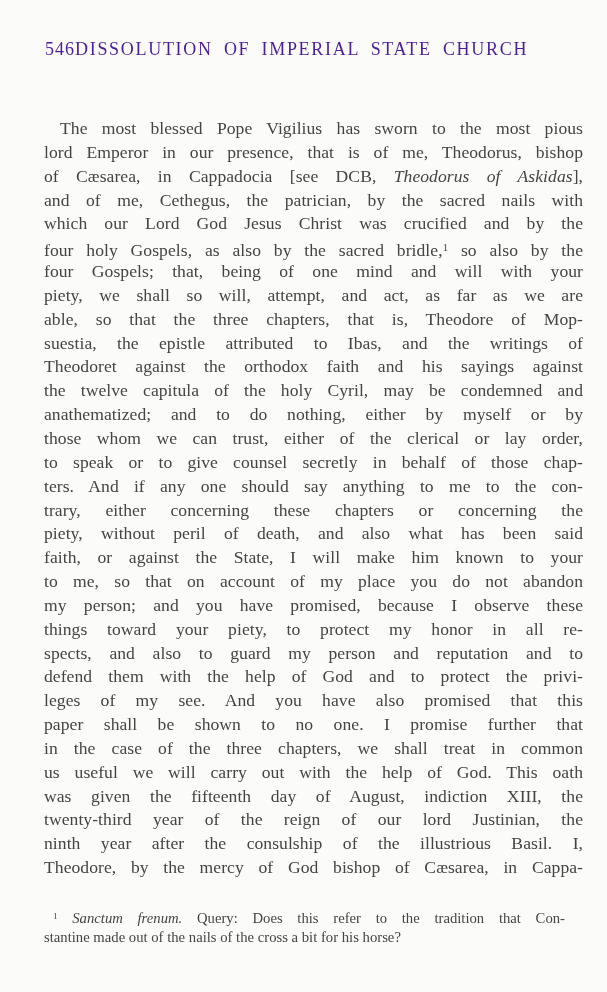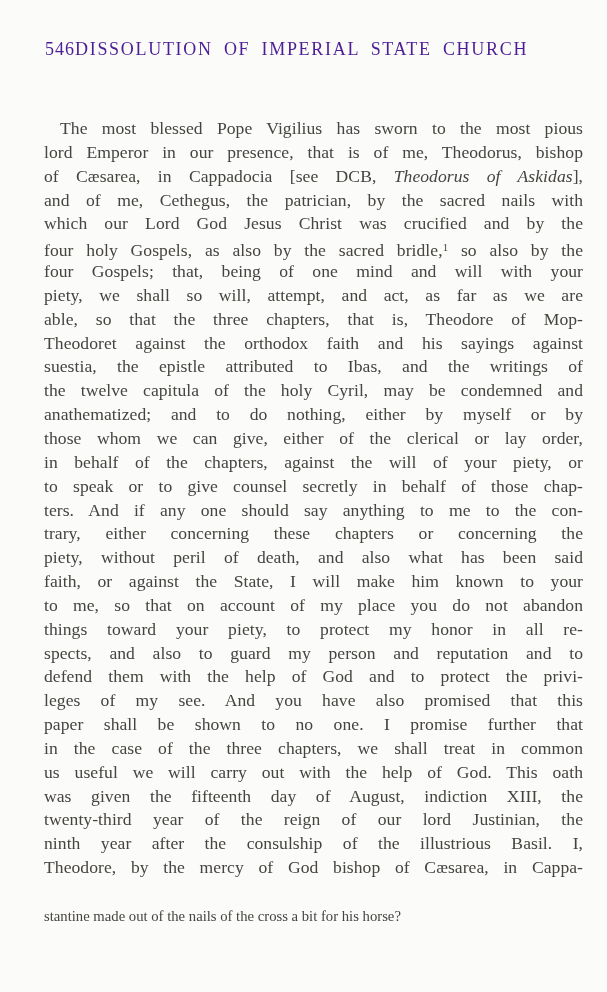--- a/index.html
+++ b/index.html
@@ -79,40 +79,41 @@
   <div class="bodytext">
       <div class="line indent"><span>The most blessed Pope Vigilius has sworn to the most pious</span></div>
       <div class="line"><span>lord Emperor in our presence, that is of me, Theodorus, bishop</span></div>
       <div class="line"><span>of Cæsarea, in Cappadocia [see DCB, </span><span class="it">Theodorus of Askidas</span><span>],</span></div>
       <div class="line"><span>and of me, Cethegus, the patrician, by the sacred nails with</span></div>
       <div class="line"><span>which our Lord God Jesus Christ was crucified and by the</span></div>
       <div class="line"><span>four holy Gospels, as also by the sacred bridle,</span><span class="sup">1</span><span> so also by the</span></div>
       <div class="line"><span>four Gospels; that, being of one mind and will with your</span></div>
       <div class="line"><span>piety, we shall so will, attempt, and act, as far as we are</span></div>
       <div class="line"><span>able, so that the three chapters, that is, Theodore of Mop-</span></div>
+      <div class="line"><span>suestia, the epistle attributed to Ibas, and the writings of</span></div>
       <div class="line"><span>Theodoret against the orthodox faith and his sayings against</span></div>
-      <div class="line"><span>suestia, the epistle attributed to Ibas, and the writings of</span></div>
       <div class="line"><span>the twelve capitula of the holy Cyril, may be condemned and</span></div>
       <div class="line"><span>anathematized; and to do nothing, either by myself or by</span></div>
-      <div class="line"><span>those whom we can give, either of the clerical or lay order,</span></div>
-      <div class="line"><span>in behalf of the chapters, against the will of your piety, or</span></div>
+      <div class="line"><span>those whom we can trust, either of the clerical or lay order,</span></div>
       <div class="line"><span>to speak or to give counsel secretly in behalf of those chap-</span></div>
       <div class="line"><span>ters.  And if any one should say anything to me to the con-</span></div>
       <div class="line"><span>trary, either concerning these chapters or concerning the</span></div>
       <div class="line"><span>piety, without peril of death, and also what has been said</span></div>
       <div class="line"><span>faith, or against the State, I will make him known to your</span></div>
       <div class="line"><span>to me, so that on account of my place you do not abandon</span></div>
+      <div class="line"><span>my person; and you have promised, because I observe these</span></div>
       <div class="line"><span>things toward your piety, to protect my honor in all re-</span></div>
       <div class="line"><span>spects, and also to guard my person and reputation and to</span></div>
       <div class="line"><span>defend them with the help of God and to protect the privi-</span></div>
       <div class="line"><span>leges of my see.  And you have also promised that this</span></div>
       <div class="line"><span>paper shall be shown to no one.  I promise further that</span></div>
       <div class="line"><span>in the case of the three chapters, we shall treat in common</span></div>
       <div class="line"><span>us useful we will carry out with the help of God.  This oath</span></div>
       <div class="line"><span>was given the fifteenth day of August, indiction XIII, the</span></div>
       <div class="line"><span>twenty-third year of the reign of our lord Justinian, the</span></div>
       <div class="line"><span>ninth year after the consulship of the illustrious Basil.  I,</span></div>
       <div class="line"><span>Theodore, by the mercy of God bishop of Cæsarea, in Cappa-</span></div>
     </div>
   <div class="footnote">
+      <div class="line indent"><span class="sup">1</span><span class="it"> Sanctum frenum.</span><span>  Query: Does this refer to the tradition that Con-</span></div>
       <div class="line no-just"><span>stantine made out of the nails of the cross a bit for his horse?</span></div>
     </div>
 </div>
 
 </body></html>

